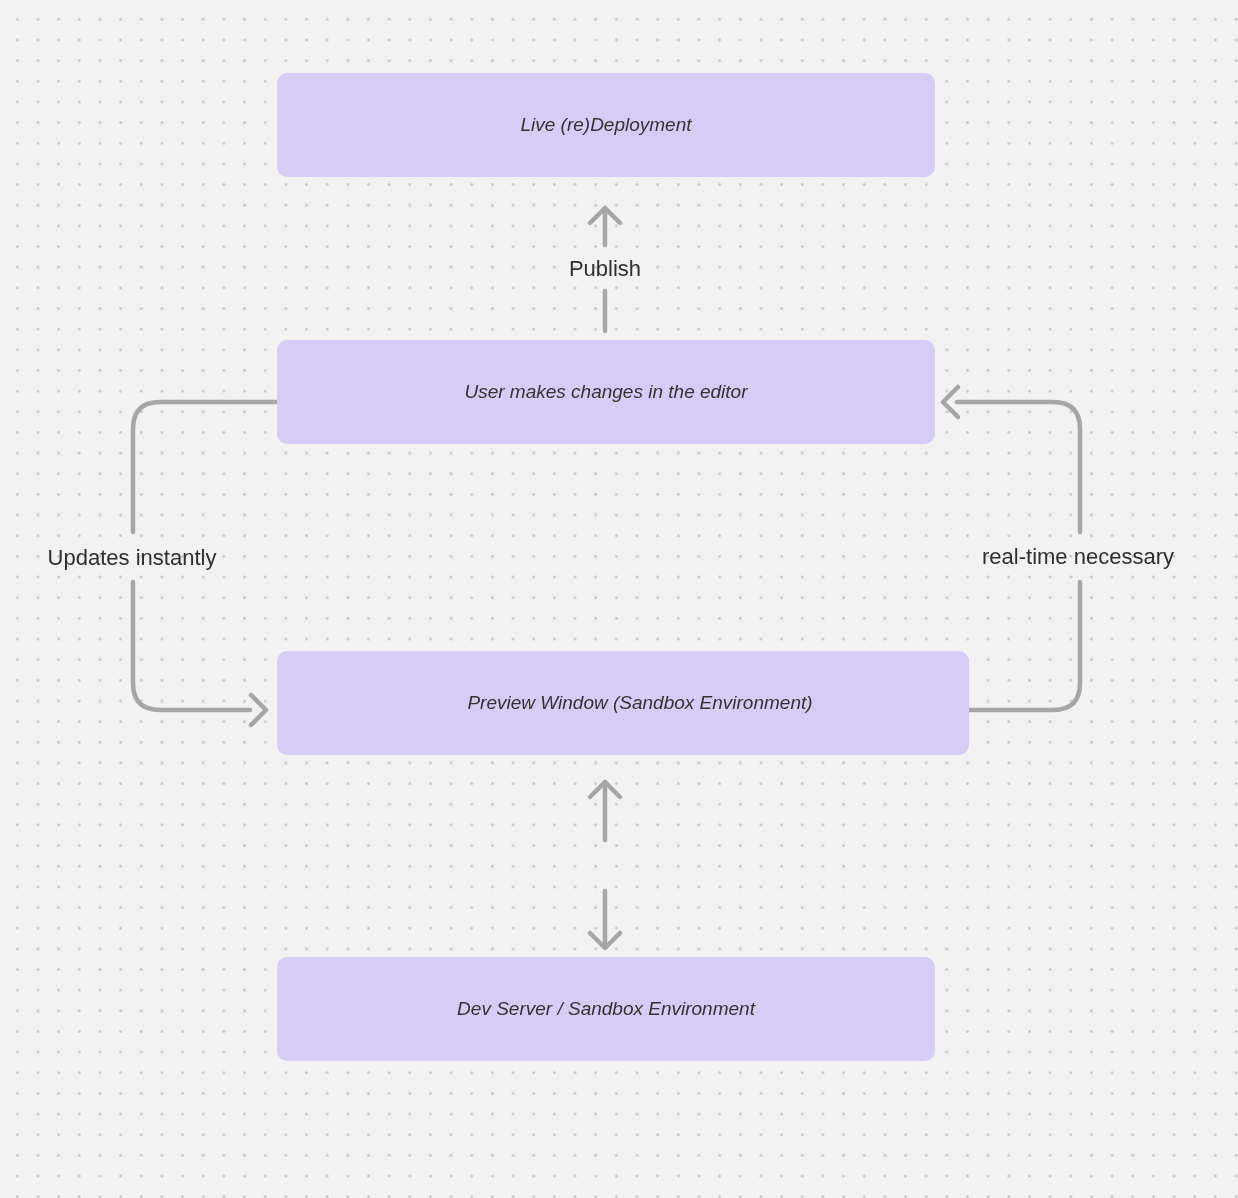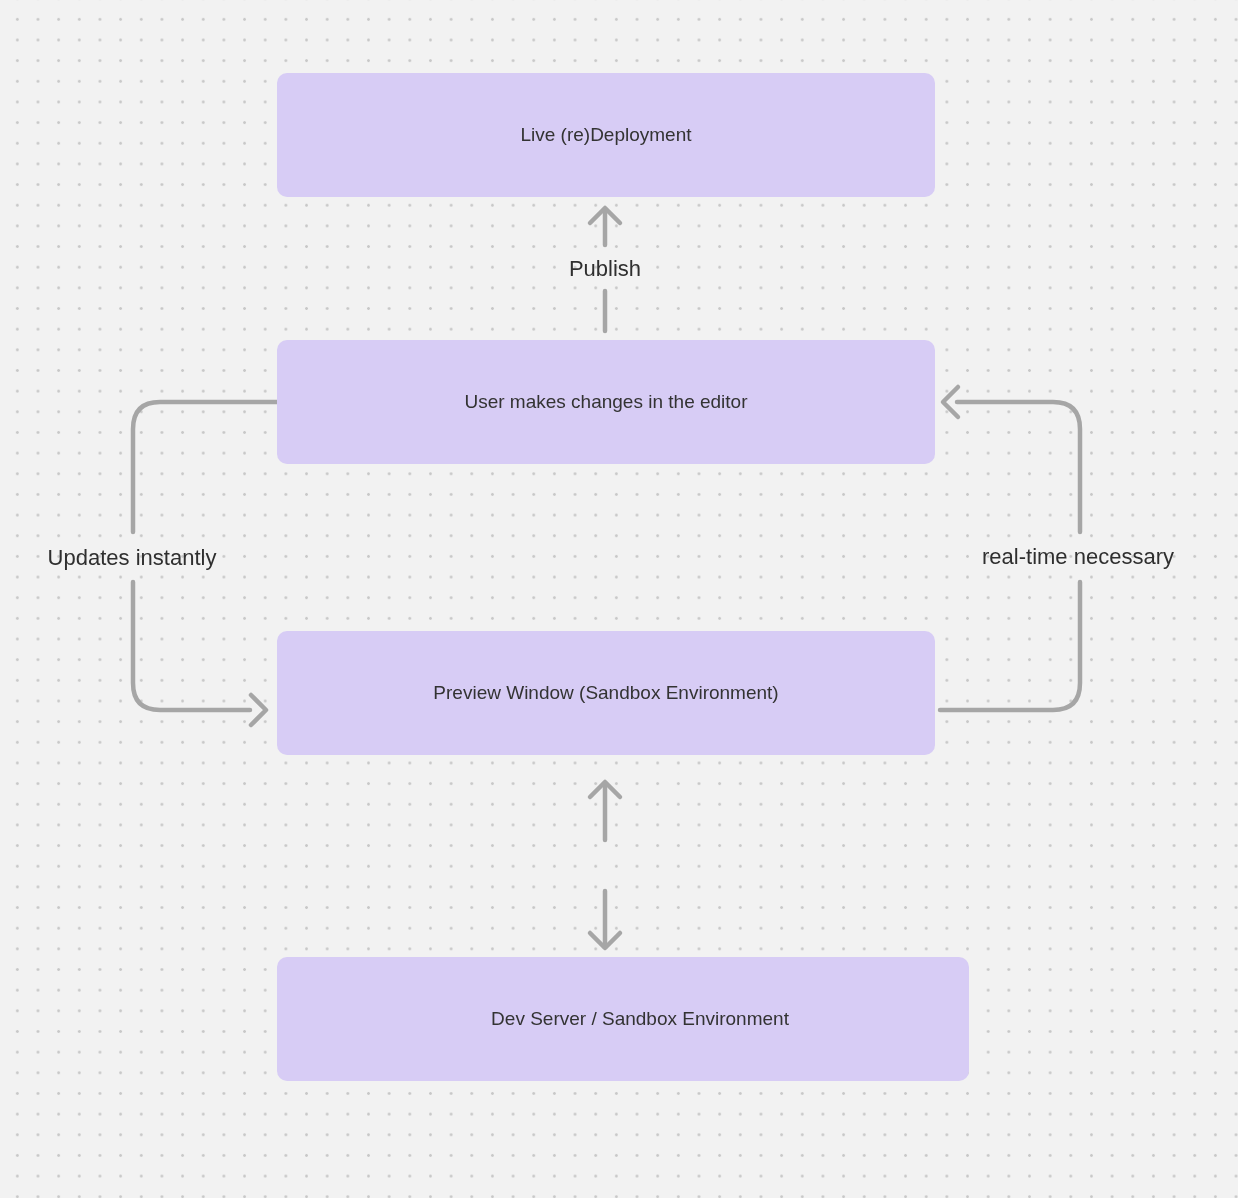--- a/index.html
+++ b/index.html
@@ -27,36 +27,37 @@
     fill: none;
     stroke: #a6a6a6;
     stroke-width: 4.5;
     stroke-linecap: round;
     stroke-linejoin: round;
   }
   .node {
     position: absolute;
     left: 277px;
     width: 658px;
-    height: 124px;
+    height: 104px;
     background: #d7ccf5;
     border-radius: 10px;
     display: flex;
     align-items: center;
     justify-content: center;
     text-align: center;
     color: #333333;
     font-size: 19px;
     line-height: 1.25;
     cursor: default;
+    font-style: italic;
   }
   .node-1 { top: 73px; }
   .node-2 { top: 340px; text-align: center; }
-  .node-3 { top: 631px; }
-  .node-4 { top: 957px; padding-left: 34px; }
+  .node-3 { top: 651px; padding-left: 34px; }
+  .node-4 { top: 957px; }
   .edge-label {
     position: absolute;
     transform: translate(-50%, -50%);
     font-size: 22px;
     color: #2f2f2f;
     white-space: nowrap;
   }
   .label-publish   { left: 605px;  top: 269px; }
   .label-updates   { left: 132px;  top: 558px; }
   .label-feedback  { left: 1078px; top: 557px; }

